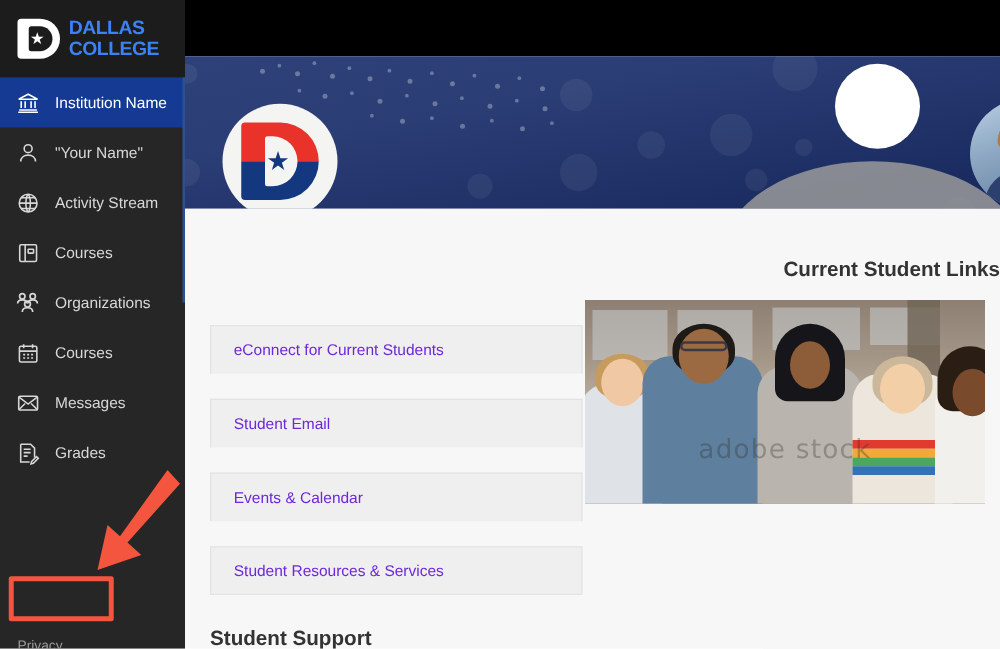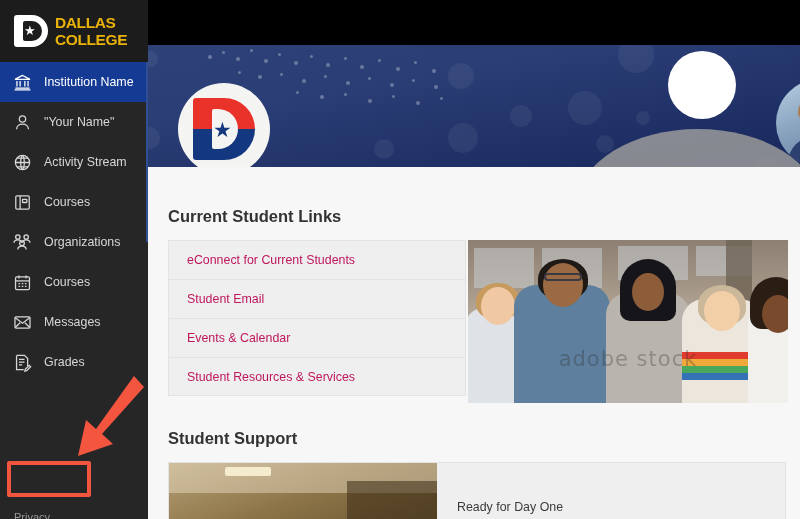--- a/index.html
+++ b/index.html
@@ -41,21 +41,21 @@
     background: #1c1c1c;
     border-radius: 2px 10px 10px 2px;
   }
   #brand-mark .dstar {
     position: absolute; left: 10px; top: 10px;
     width: 0; height: 0; color: #ffffff;
     font-size: 13px; line-height: 11px;
   }
   #brand-mark .dstar::before { content: "\2605"; position: absolute; }
   #brand-text {
-    margin-left: 7px; color: #eab308;
+    margin-left: 7px; color: #3b82f6;
     font-weight: bold; font-size: 15.5px;
     line-height: 15.5px; letter-spacing: -0.4px;
   }
   #brand-text div:last-child { margin-top: 1px; }
 
   .nav-item {
     position: relative;
     height: 40px;
     display: flex; align-items: center;
     padding-left: 10px;
@@ -168,37 +168,38 @@
     position: absolute; left: 148px; top: 167px;
     width: 652px; height: 352px;
     background: #f7f7f7;
     overflow: hidden;
   }
   .section-title {
     color: #333333;
     font-size: 16.5px;
     padding: 0 0 0 20px;
   }
-  #links-title { padding-top: 40px; }
+  #links-title { padding-top: 40px; text-align: right; }
   #links-row {
     display: flex;
     margin: 14px 0 0 20px;
     width: 618px;
   }
   #links-list { width: 298px; flex: none; }
   .link-item {
     height: 39px;
     background: #efefef;
     border: 1px solid #e3e3e3;
     border-bottom: none;
     display: flex; align-items: center;
     padding-left: 18px;
-    color: #be185d;
+    color: #6d28d9;
     font-size: 12.4px;
     cursor: pointer;
+    margin-top: 20px;
   }
   .link-item:first-child { border-top: 1px solid #e3e3e3; }
   .link-item:last-child { border-bottom: 1px solid #e3e3e3; }
 
   #links-photo {
     width: 320px; height: 163px;
     margin-left: 2px;
     position: relative; overflow: hidden;
     background: #b5b2ab;
     flex: none;

